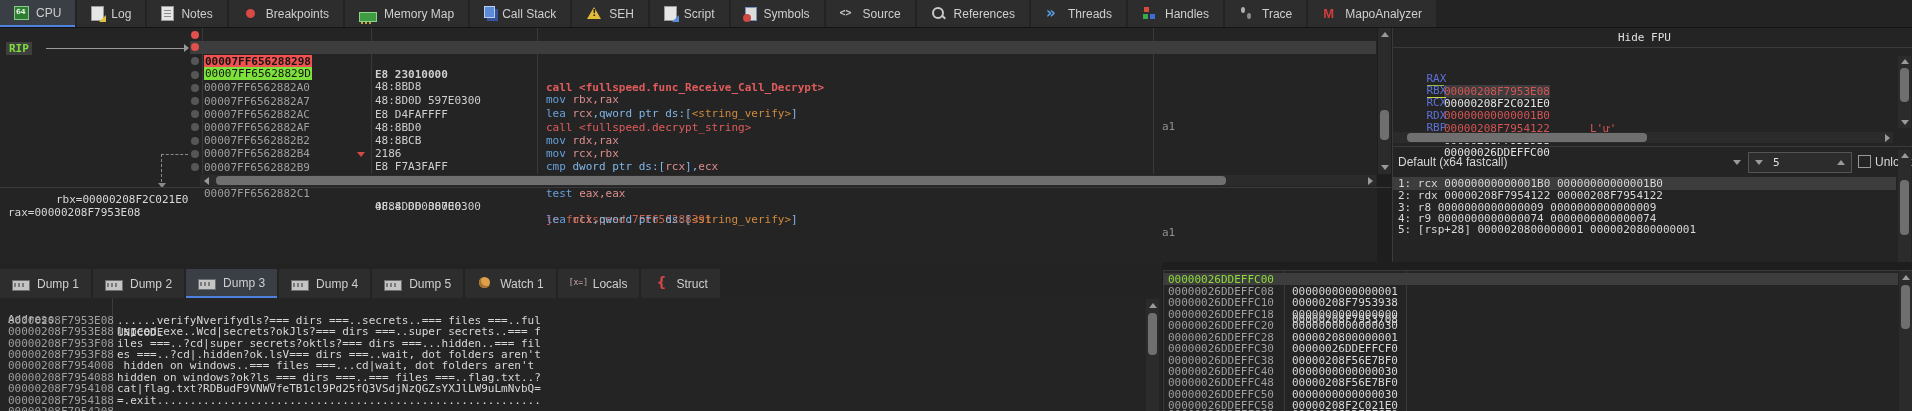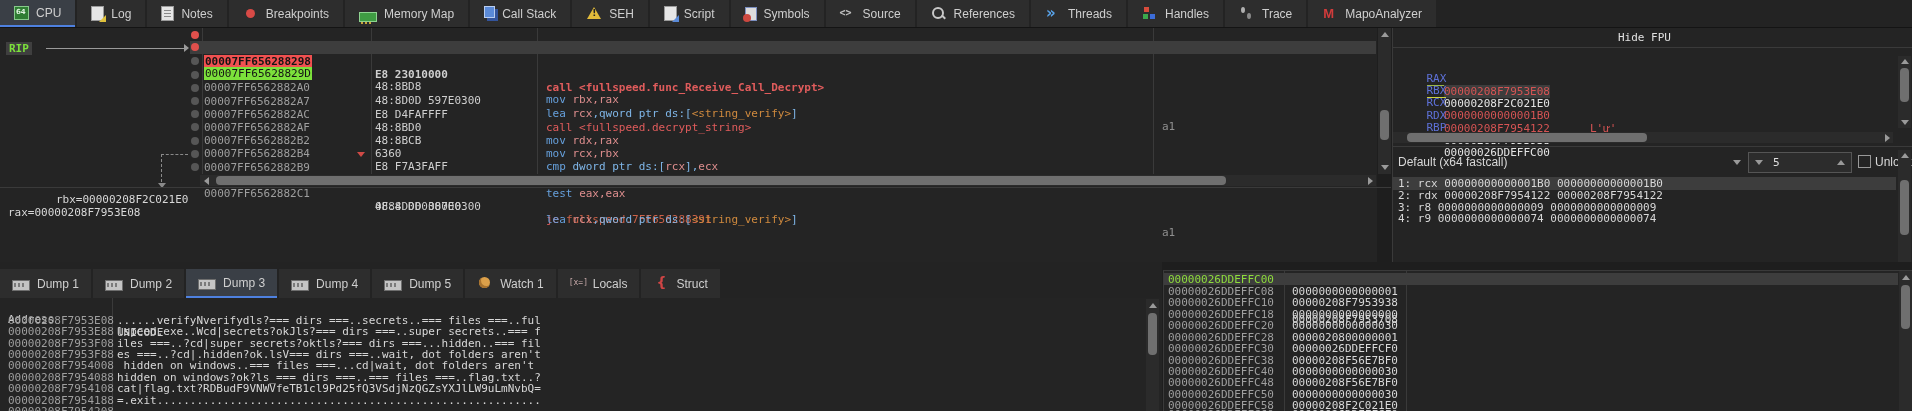--- a/index.html
+++ b/index.html
@@ -201,21 +201,21 @@
   </div>
   <div class="trow" style="left:0;top:95px;width:1376px;">
     <span class="dot" style="top:2px;"></span>
     <span class="c-addr" style="left:204px;">00007FF6562882AF</span>
     <span class="c-bytes" style="left:375px;">48:8BCB</span>
     <span style="left:546px;"><span class="tk-mn" style="position: static;">mov </span><span class="tk-reg" style="position: static;">rcx,rbx</span></span>
   </div>
   <div class="trow" style="left:0;top:108px;width:1376px;">
     <span class="dot" style="top:2px;"></span>
     <span class="c-addr" style="left:204px;">00007FF6562882B2</span>
-    <span class="c-bytes" style="left:375px;">6360</span>
+    <span class="c-bytes" style="left:375px;">2186</span>
     <span style="left:546px;"><span class="tk-mn" style="position: static;">cmp </span><span class="tk-mem" style="position: static;">dword ptr ds:[</span><span class="tk-reg" style="position: static;">rcx</span><span class="tk-mem" style="position: static;">],</span><span class="tk-reg" style="position: static;">ecx</span></span>
   </div>
   <div class="trow" style="left:0;top:121px;width:1376px;">
     <span class="dot" style="top:2px;"></span>
     <span class="c-addr" style="left:204px;">00007FF6562882B4</span>
     <span class="c-bytes" style="left:375px;">E8 F7A3FAFF</span>
     <span style="left:546px;"><span class="tk-red" style="position: static;">call &lt;fullspeed.String__Equals_O&gt;</span></span>
   </div>
   <div class="trow" style="left:0;top:135px;width:1376px;">
     <span class="dot" style="top:2px;"></span>
@@ -304,20 +304,21 @@
     <div class="tri tri-up" style="right:6px;top:7px;"></div>
   </div>
   <div class="abs" style="left:1858px;top:155px;width:11px;height:11px;background:#242424;border:1px solid #999;"></div>
   <div class="abs ui" style="left:1875px;top:155px;width:60px;color:#d8d8d8;overflow:hidden;white-space:nowrap;">Unlocked</div>
 
   <div class="rowsel" style="left:1392px;top:177px;width:504px;height:13px;"></div>
   <div class="trow" style="left:1398px;top:177px;">1: rcx 00000000000001B0 00000000000001B0</div>
   <div class="trow" style="left:1398px;top:189px;">2: rdx 00000208F7954122 00000208F7954122</div>
   <div class="trow" style="left:1398px;top:201px;">3: r8 0000000000000009 0000000000000009</div>
   <div class="trow" style="left:1398px;top:212px;">4: r9 0000000000000074 0000000000000074</div>
+  <div class="trow" style="left:1398px;top:223px;">5: [rsp+28] 0000020800000001 0000020800000001</div>
   <div class="sb" style="left:1898px;top:150px;width:13px;height:112px;">
     <div class="tri tri-up" style="left:3px;top:3px;"></div>
     <div class="sb-thumb" style="left:2px;top:30px;width:9px;height:55px;"></div>
   </div>
 
   <div class="bottombar">
     <div class="btab">
         <span class="ic ic-dump"></span>
         <span>Dump 1</span>
       </div>

